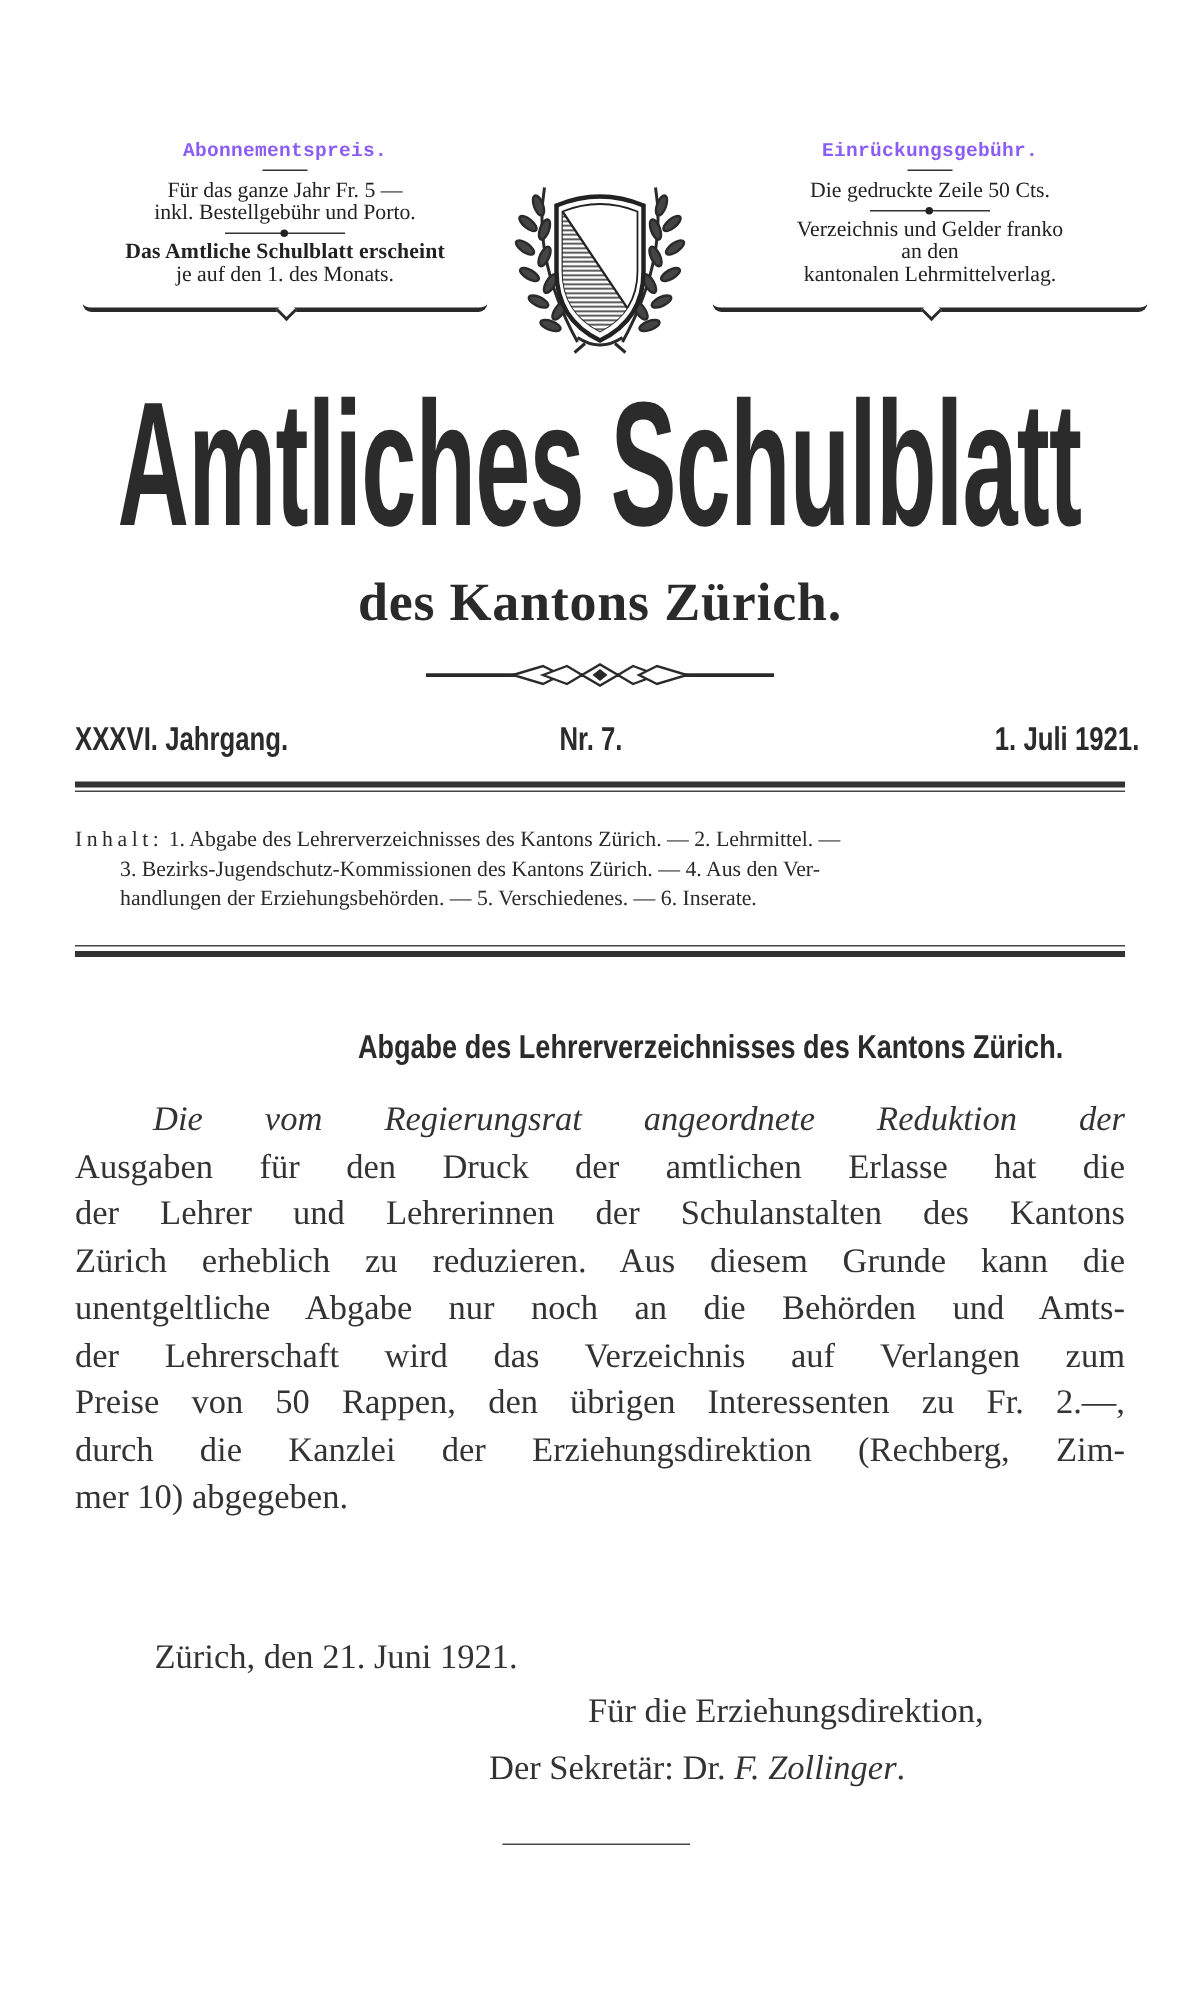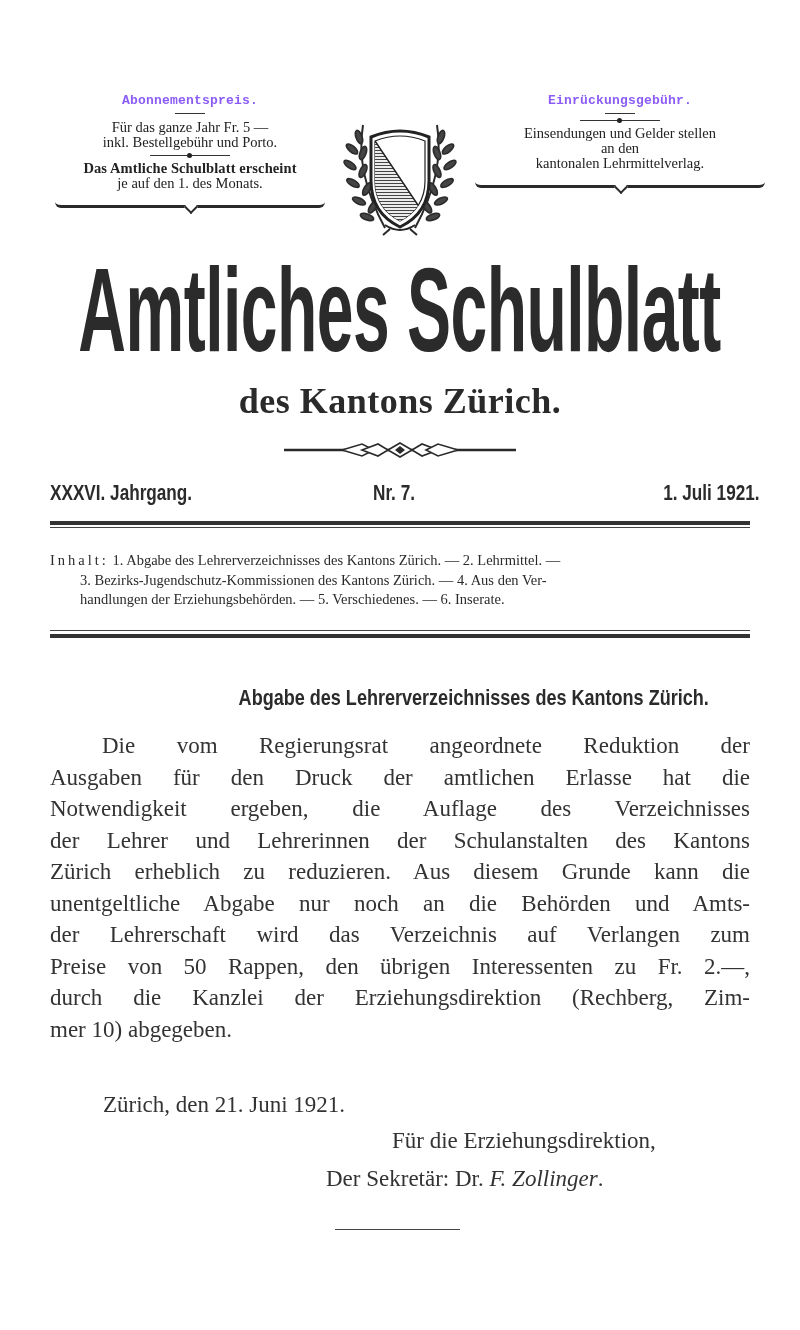--- a/index.html
+++ b/index.html
@@ -102,21 +102,21 @@
     .article-title {
       left: 40px; top: 685px; width: 720px; text-align: right;
       font-family: "Liberation Sans", sans-serif; font-weight: bold; font-size: 22px; color: #2b2b2b;
     }
     .article-title span { display: inline-block; transform: scaleX(0.82); white-space: nowrap; }
     .article-body {
       left: 50px; top: 730px; width: 700px;
       font-size: 23px; line-height: 31.5px; color: #333;
     }
     .article-body .bl { display: block; white-space: nowrap; text-align: justify; text-align-last: justify; }
-    .article-body .bl.first { padding-left: 52px; }
+    .article-body .bl.first { padding-left: 52px; font-style: italic; }
     .article-body .bl.last { text-align-last: left; }
 
     .dateline { left: 103px; top: 1092px; font-size: 23px; color: #333; }
     .sig1 { left: 355px; top: 1128px; font-size: 23px; color: #333; margin-left: 37px; }
     .sig2 { left: 326px; top: 1166px; font-size: 23px; color: #333; }
     .sig2 i { }
     .end-rule { left: 335px; top: 1229px; width: 125px; height: 1px; background: #444; }
   </style>
 </head>
 <body>
@@ -177,22 +177,23 @@
   <path d="M40 28 Q65 18 90 28 L90 68 Q90 95 65 108 Q40 95 40 68 Z" fill="#fff" stroke="#222" stroke-width="1.2"></path>
   <g clip-path="url(#shieldclip)">
     <polygon points="40,28 95,110 30,110" fill="url(#hatch)"></polygon>
     <line x1="40" y1="28" x2="95" y2="110" stroke="#222" stroke-width="1.5"></line>
   </g>
 </svg>
 
 <div class="hbox hbox-right">
   <div class="h-title">Einrückungsgebühr.</div>
   <div class="short-rule"></div>
+  <div class="line">Die gedruckte Zeile 50 Cts.</div>
   <div class="dot-rule"></div>
-  <div class="line">Einsendungen und Gelder stellen</div>
+  <div class="line">Verzeichnis und Gelder franko</div>
   <div class="line">an den</div>
   <div class="line">kantonalen Lehrmittelverlag.</div>
   <div class="brace"></div>
 </div>
 
 <div class="abs masthead">
   <span>Amtliches Schulblatt</span>
 </div>
 <div class="abs subtitle">des Kantons Zürich.</div>
 
@@ -233,21 +234,20 @@
     <div class="thick"></div>
 </div>
 
 <div class="abs article-title">
   <span>Abgabe des Lehrerverzeichnisses des Kantons Zürich.</span>
 </div>
 
 <div class="abs article-body">
   <span class="bl first">Die vom Regierungsrat angeordnete Reduktion der</span>
   <span class="bl">Ausgaben für den Druck der amtlichen Erlasse hat die</span>
-  <span class="bl">Notwendigkeit ergeben, die Auflage des Verzeichnisses</span>
   <span class="bl">der Lehrer und Lehrerinnen der Schulanstalten des Kantons</span>
   <span class="bl">Zürich erheblich zu reduzieren. Aus diesem Grunde kann die</span>
   <span class="bl">unentgeltliche Abgabe nur noch an die Behörden und Amts-</span>
   <span class="bl">der Lehrerschaft wird das Verzeichnis auf Verlangen zum</span>
   <span class="bl">Preise von 50 Rappen, den übrigen Interessenten zu Fr. 2.—,</span>
   <span class="bl">durch die Kanzlei der Erziehungsdirektion (Rechberg, Zim-</span>
   <span class="bl last">mer 10) abgegeben.</span>
 </div>
 
 <div class="abs dateline">Zürich, den 21. Juni 1921.</div>

